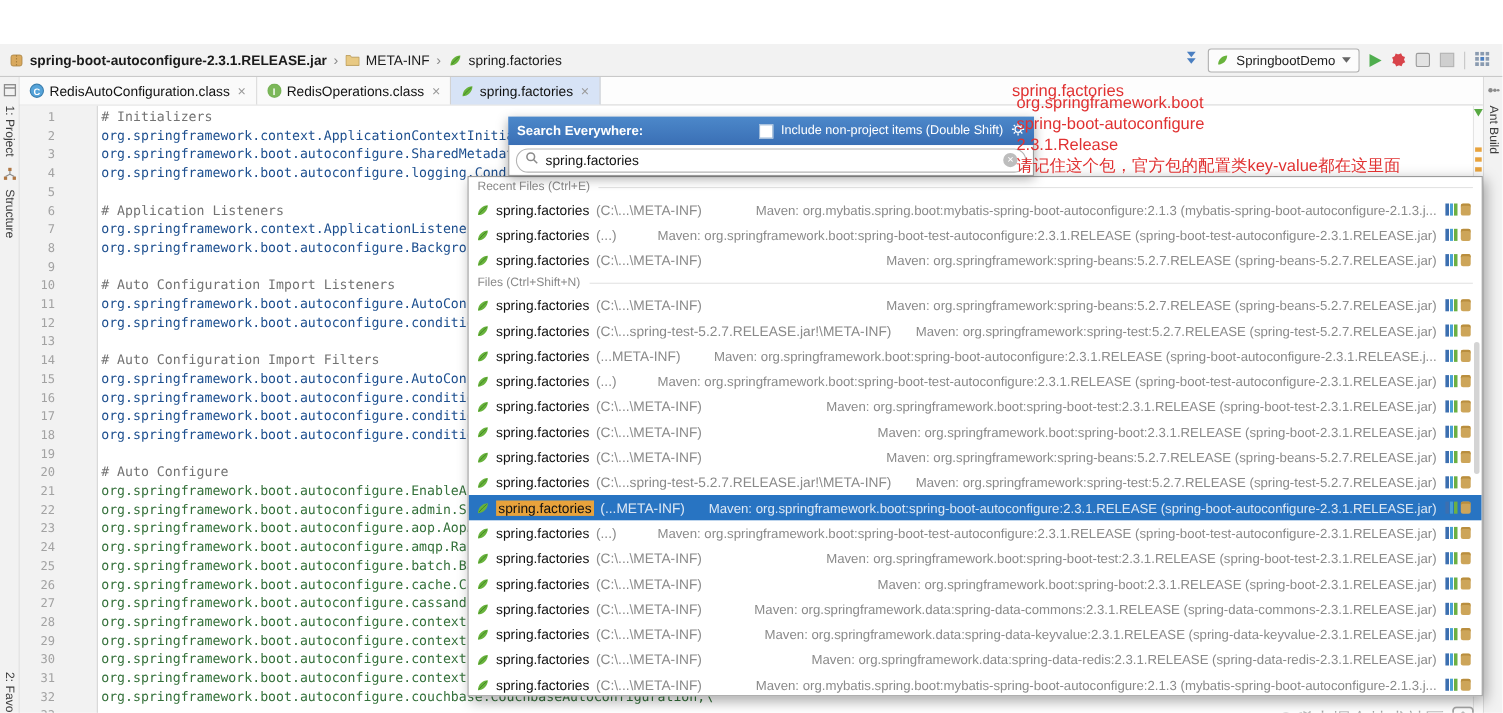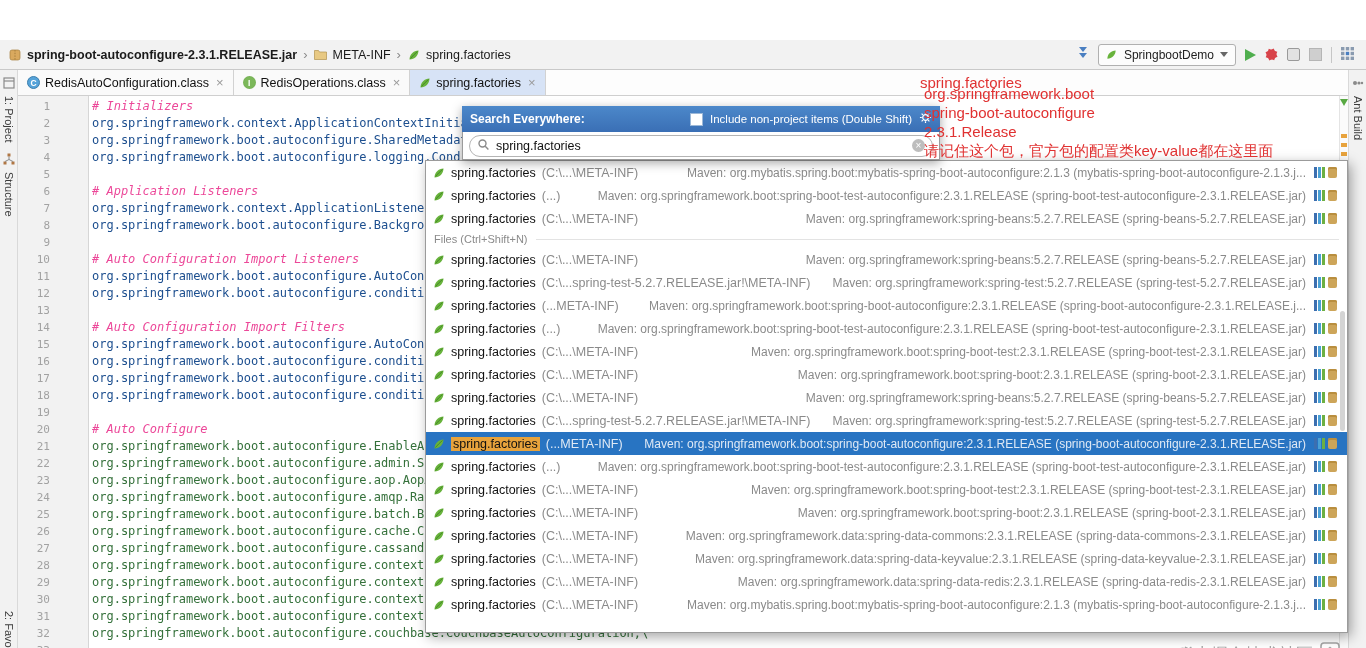--- a/index.html
+++ b/index.html
@@ -40,21 +40,21 @@
   .iface-ic{background:#76b round;}
   .iface-ic{background:#7cb85a;border:1px solid #5a934023;box-sizing:border-box;}
 
   
   .editor{position:absolute;left:18px;right:26px;top:56px;bottom:8px;background:#fff;overflow:hidden;z-index:1;}
   .gutter{position:absolute;left:0;top:0;width:70px;height:100%;background:#f2f2f2;border-right:1px solid #d6d6d6;}
   .lines{position:absolute;left:0;top:2px;right:0;font-family:"DejaVu Sans Mono","Liberation Mono",monospace;font-size:12px;line-height:17px;}
   .line{display:flex;height:17px;}
   .ln{flex:0 0 34px;width:34px;text-align:right;color:#a2a2a2;font-size:11px;padding-right:2px;box-sizing:border-box;}
   .lt{margin-left:40px;white-space:pre;color:#1d4f8f;}
-  .line.comment .lt{color:#ec4899;font-style:italic;}
+  .line.comment .lt{color:#737373;}
   .line.ka .lt{color:#1d4f8f;}
   .line.kb .lt{color:#35713b;}
 
   
   .estripe{position:absolute;right:18px;width:8px;top:56px;bottom:8px;background:#fbfbfb;border-left:1px solid #e4e4e4;z-index:4;}
   .ok-arrow{position:absolute;left:0;top:3px;width:0;height:0;border-left:4px solid transparent;border-right:4px solid transparent;border-top:7px solid #58a942;}
   .etick{position:absolute;left:1px;width:6px;height:4px;background:#e8a33d;}
 
   
   .sx-head{position:absolute;left:462px;top:66px;width:478px;z-index:30;box-shadow:0 3px 10px rgba(0,0,0,.35);}
@@ -426,20 +426,23 @@
               <path d="M8.2 8.2l3.2 3.2" stroke="#8a8a8a" stroke-width="1.4"></path>
             </svg>
         </span>
         <input class="sx-input" value="spring.factories" style="">
         <span class="clear-ic">×</span>
       </div>
     </div>
   </div>
 
   <div class="sx-list">
+    <div class="sx-sec">
+      <span>Recent Files (Ctrl+E)</span>
+    </div>
     <div>
 
         <div class="sx-row">
           <span class="leaf">
             <svg width="12" height="12" viewBox="0 0 12 12">
               <path d="M1.5 10.5C1.5 5.5 5.5 1.5 10.5 1.5 10.5 6.5 6.5 10.5 1.5 10.5Z" fill="#68b33c"></path>
               <path d="M2.5 9.5C4.5 7 7 4.5 9.5 2.5" stroke="#3e7f22" stroke-width="0.8" fill="none"></path>
             </svg>
           </span>
           <span class="row-name">spring.factories</span>

